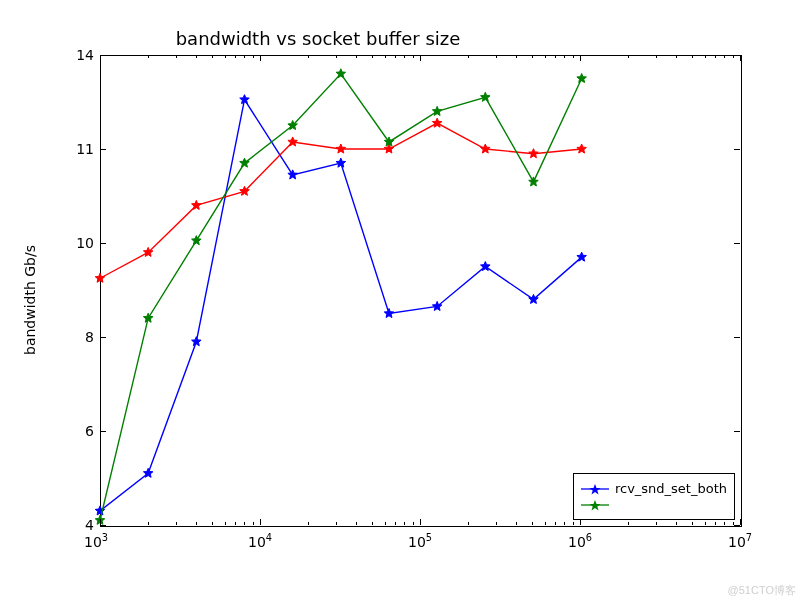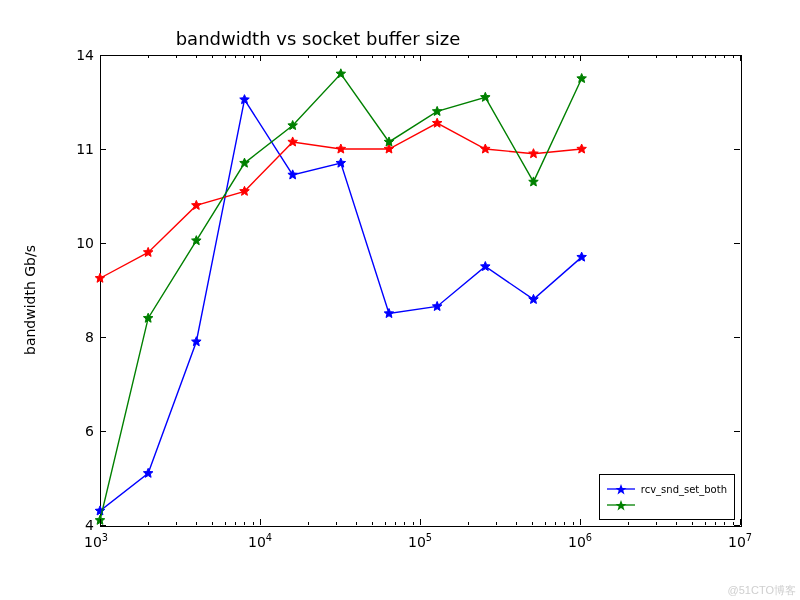--- a/index.html
+++ b/index.html
@@ -89,21 +89,21 @@
     height: 470px;
     overflow: visible;
   }
   .legend {
     position: absolute;
     right: 65px;
     bottom: 80px;
     border: 1px solid #000;
     background: #fff;
     padding: 5px 7px 5px 7px;
-    font-size: 10px;
+    font-size: 13px;
   }
   .legend-row {
     display: flex;
     align-items: center;
     margin: 2px 0;
   }
   .legend-line {
     width: 28px;
     height: 14px;
     position: relative;

